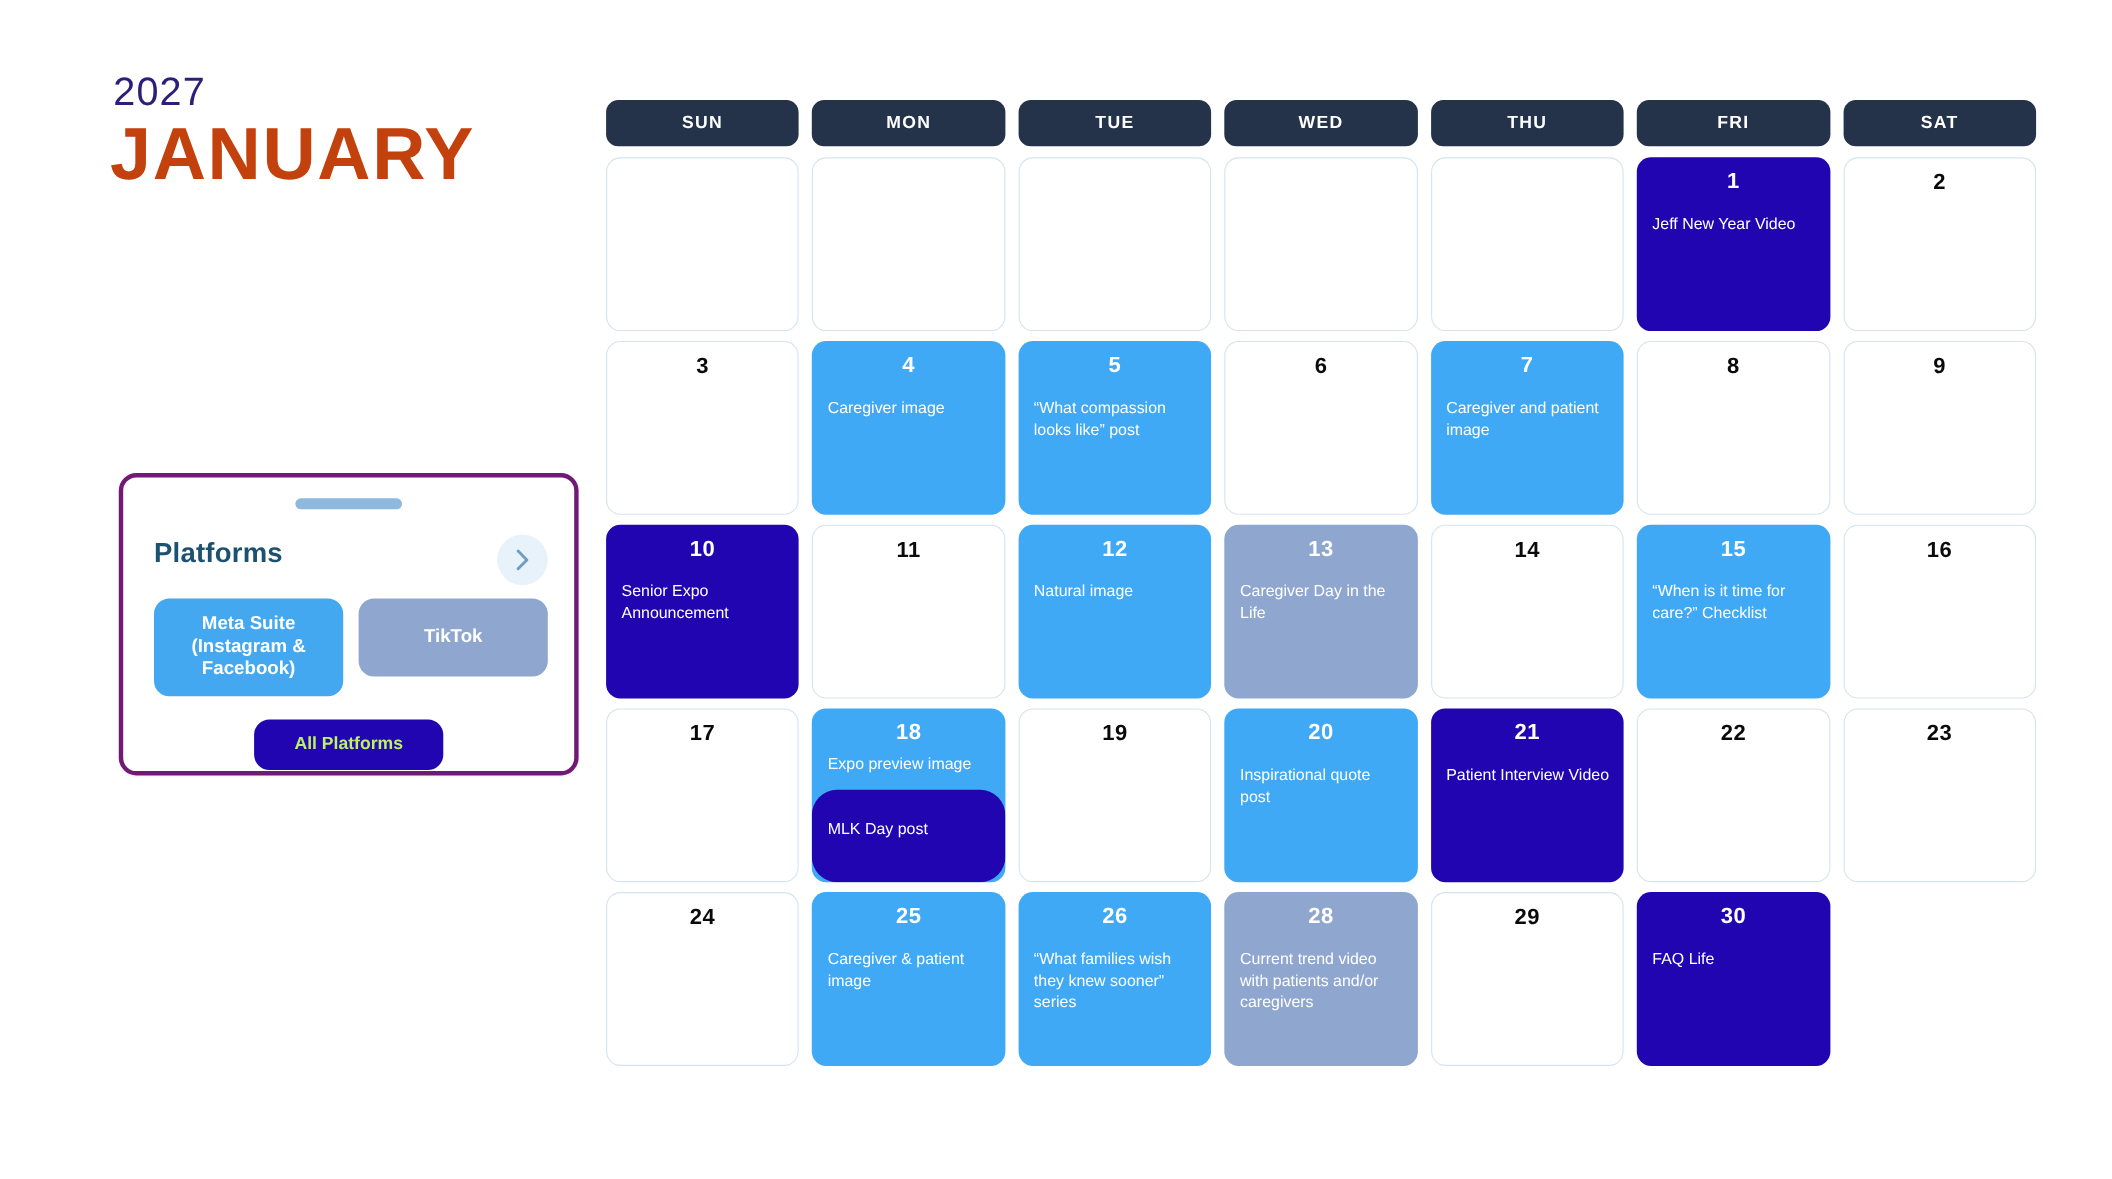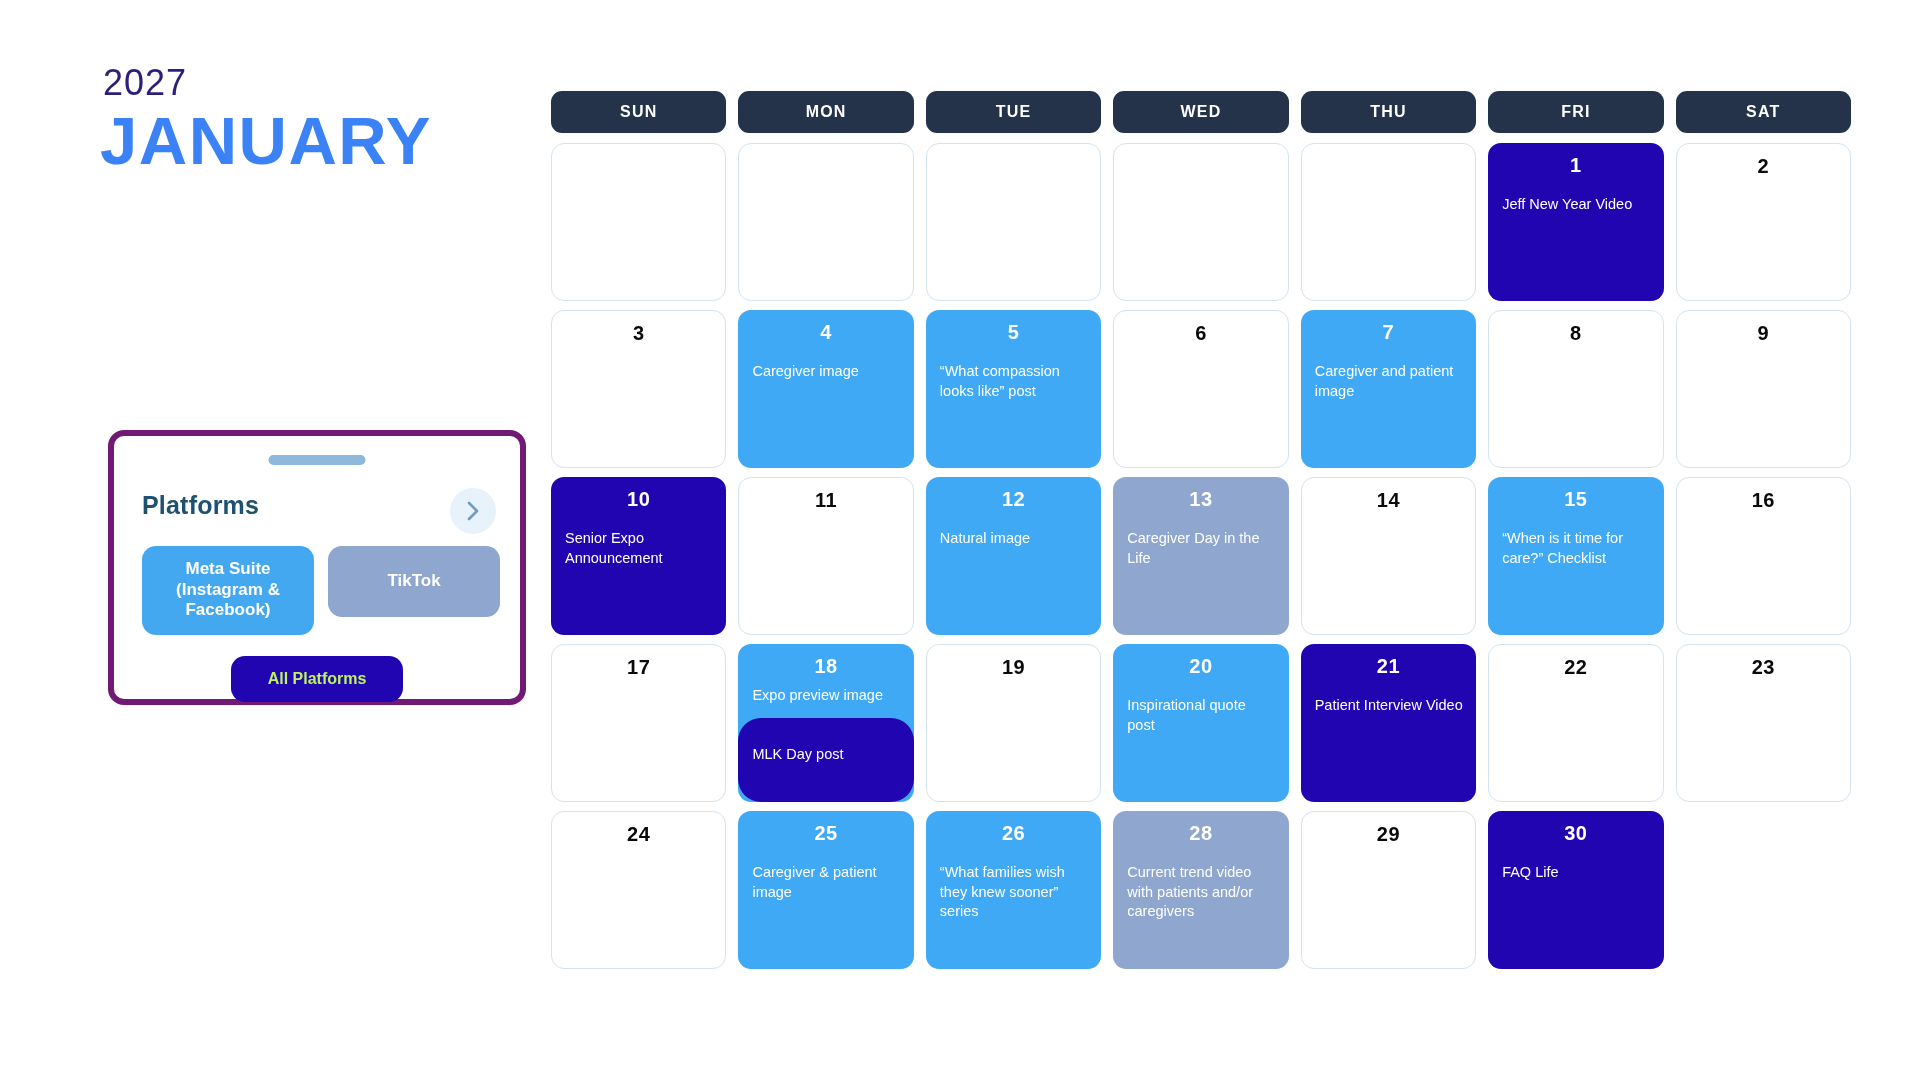--- a/index.html
+++ b/index.html
@@ -39,33 +39,33 @@
     font-family: "Liberation Sans", sans-serif;
   }
 
   .month {
     position: absolute;
     left: 0px;
     top: 102px;
     font-size: 67px;
     font-weight: 700;
     letter-spacing: 1.5px;
-    color: #3b82f6;
+    color: #c2410c;
     font-family: "Liberation Sans", sans-serif;
   }
 
   
   .platforms-card {
     position: absolute;
     left: 8px;
     top: 430px;
     width: 418px;
     height: 275px;
     background: #ffffff;
-    border: 6px solid #701a75;
+    border: 4px solid #701a75;
     border-radius: 16px;
     box-shadow: 0 1px 3px rgba(40,70,110,0.05);
     padding-left: 35px;
   }
 
   .drag-handle {
     position: absolute;
     left: 50%;
     transform: translateX(-50%);
     top: 19px;

